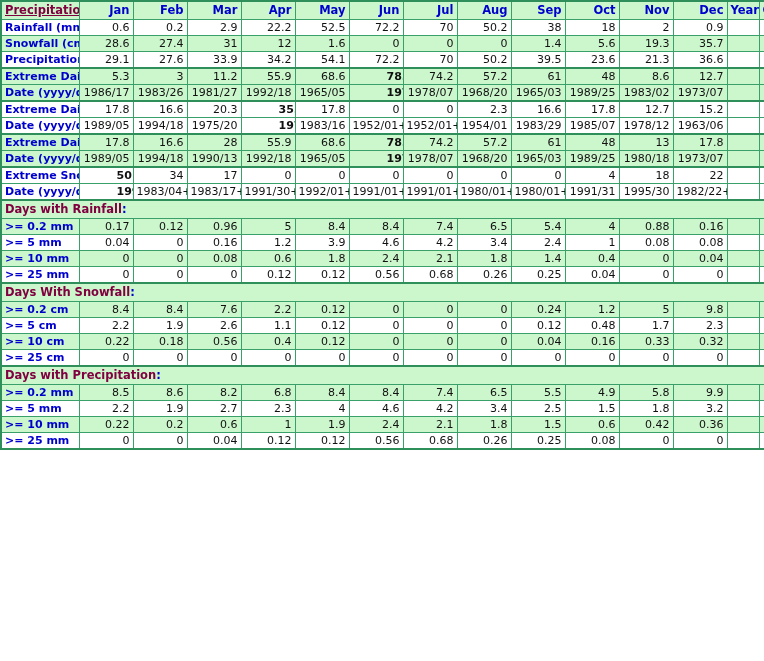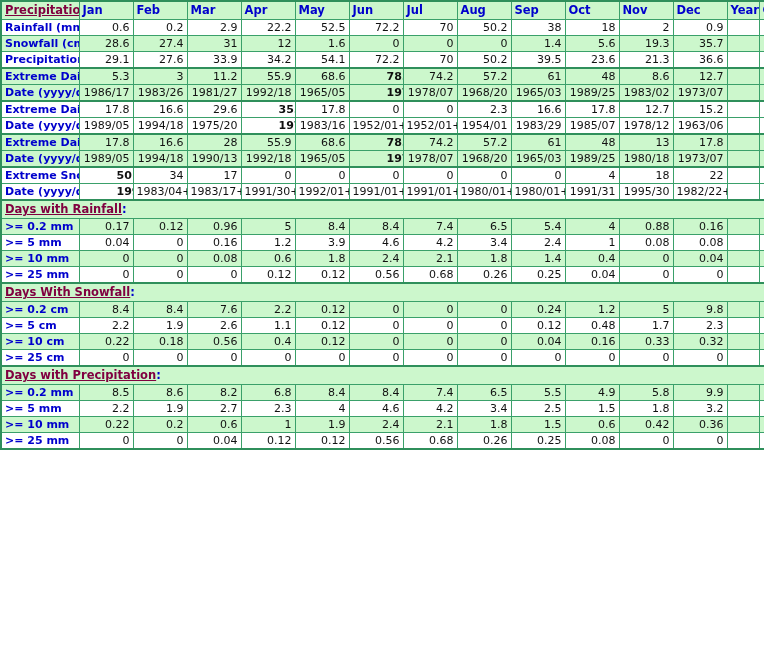--- a/index.html
+++ b/index.html
@@ -32,21 +32,21 @@
   col.c-label { width: 78px; }
   col.c-mon   { width: 54px; }
   col.c-year  { width: 32px; }
   col.c-code  { width: 34px; }
 
   
   tr.head-row td {
     background: #ccf7cc;
     color: #0000cc;
     font-weight: bold;
-    text-align: left;
+    text-align: right;
     font-size: 11.5px;
     padding-top: 2px;
     padding-bottom: 2px;
   }
   tr.head-row td.head-title {
     text-align: left;
     color: #800040;
     text-decoration: underline;
   }
 
@@ -82,21 +82,21 @@
   tr.section td {
     background: #ccf7cc;
     color: #800040;
     font-weight: bold;
     text-align: left;
     font-size: 11.5px;
     padding-top: 2px;
     padding-bottom: 2px;
   }
   tr.section td .colon { color: #0000cc; }
-  tr.section td span.sect-text { text-decoration: underline; }
+  tr.section td span.sect-text { }
 
   
   tr.block-top td { border-top: 2px solid #2f8f5b; }
 </style>
 </head>
 <body>
 
 <table class="climate">
   <colgroup>
     <col class="c-label">
@@ -215,21 +215,21 @@
         <td class="num">1989/25</td>
         <td class="num">1983/02</td>
         <td class="num">1973/07</td>
         <td class="num year"></td>
         <td class="code"></td>
       </tr>
       <tr class="plain block-top">
         <td class="rowlabel">Extreme Daily Snowfall (cm)</td>
         <td class="num">17.8</td>
         <td class="num">16.6</td>
-        <td class="num">29.6</td>
+        <td class="num">20.3</td>
         <td class="num bold">35.6</td>
         <td class="num">17.8</td>
         <td class="num">0</td>
         <td class="num">0</td>
         <td class="num">2.3</td>
         <td class="num">16.6</td>
         <td class="num">17.8</td>
         <td class="num">12.7</td>
         <td class="num">15.2</td>
         <td class="num year"></td>

